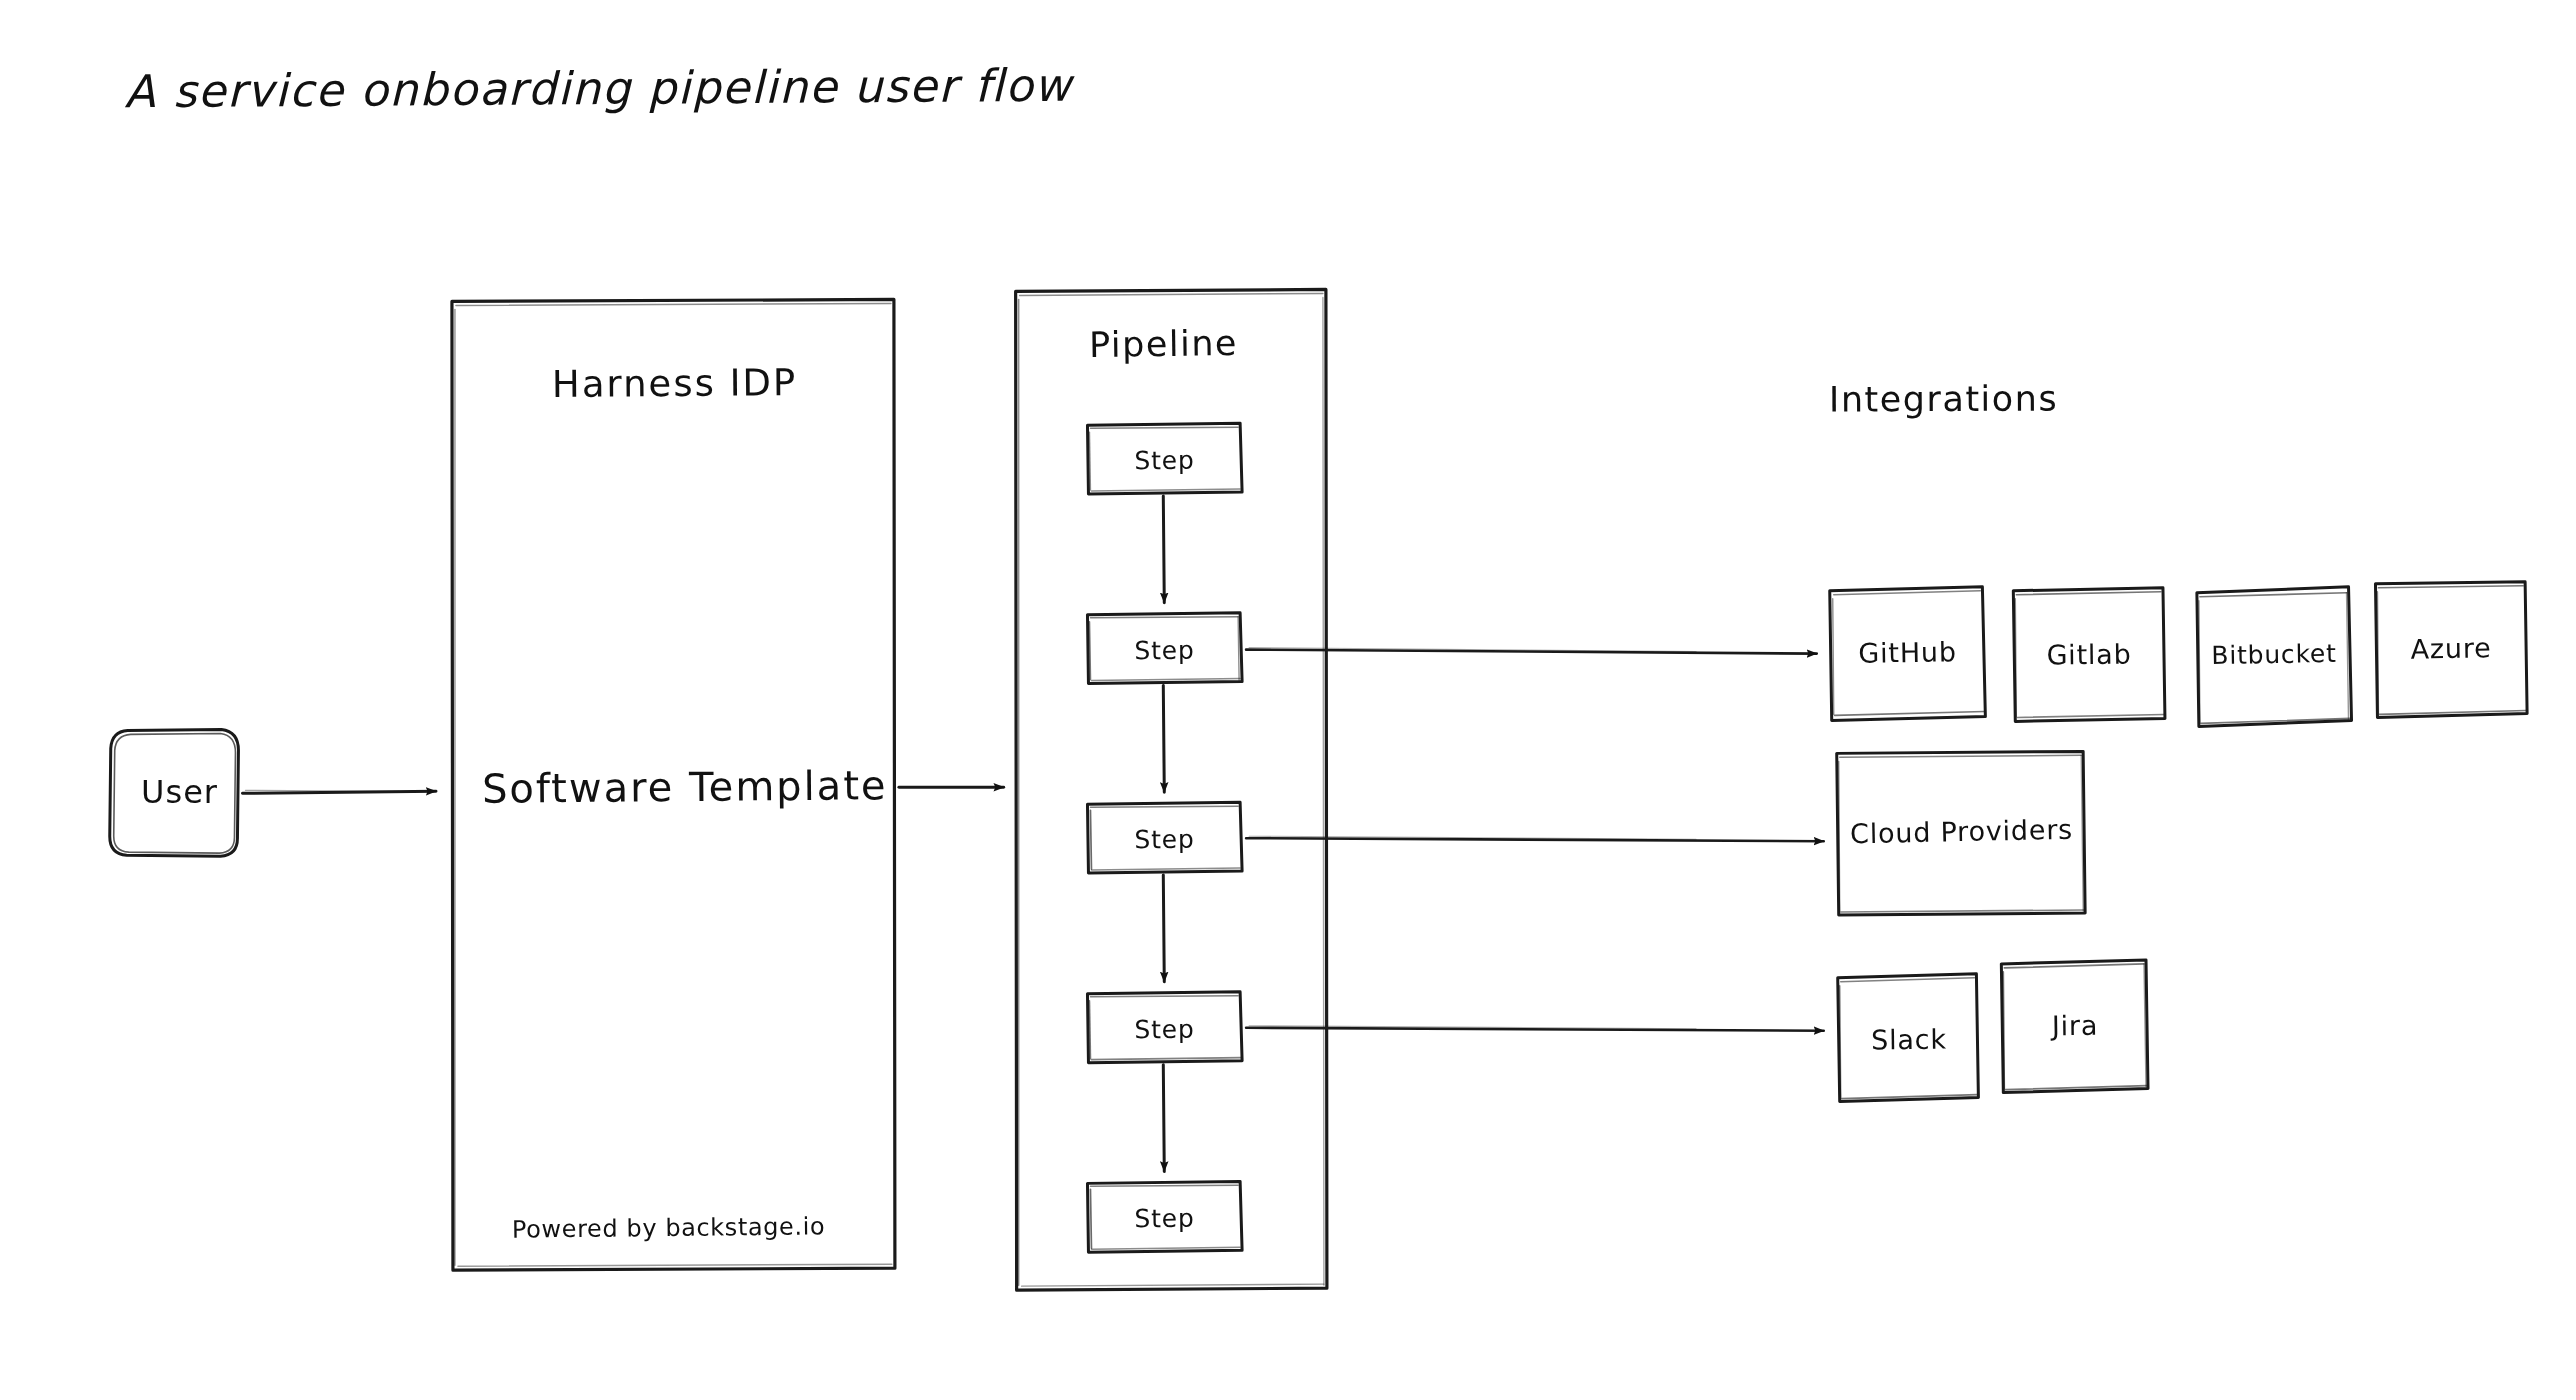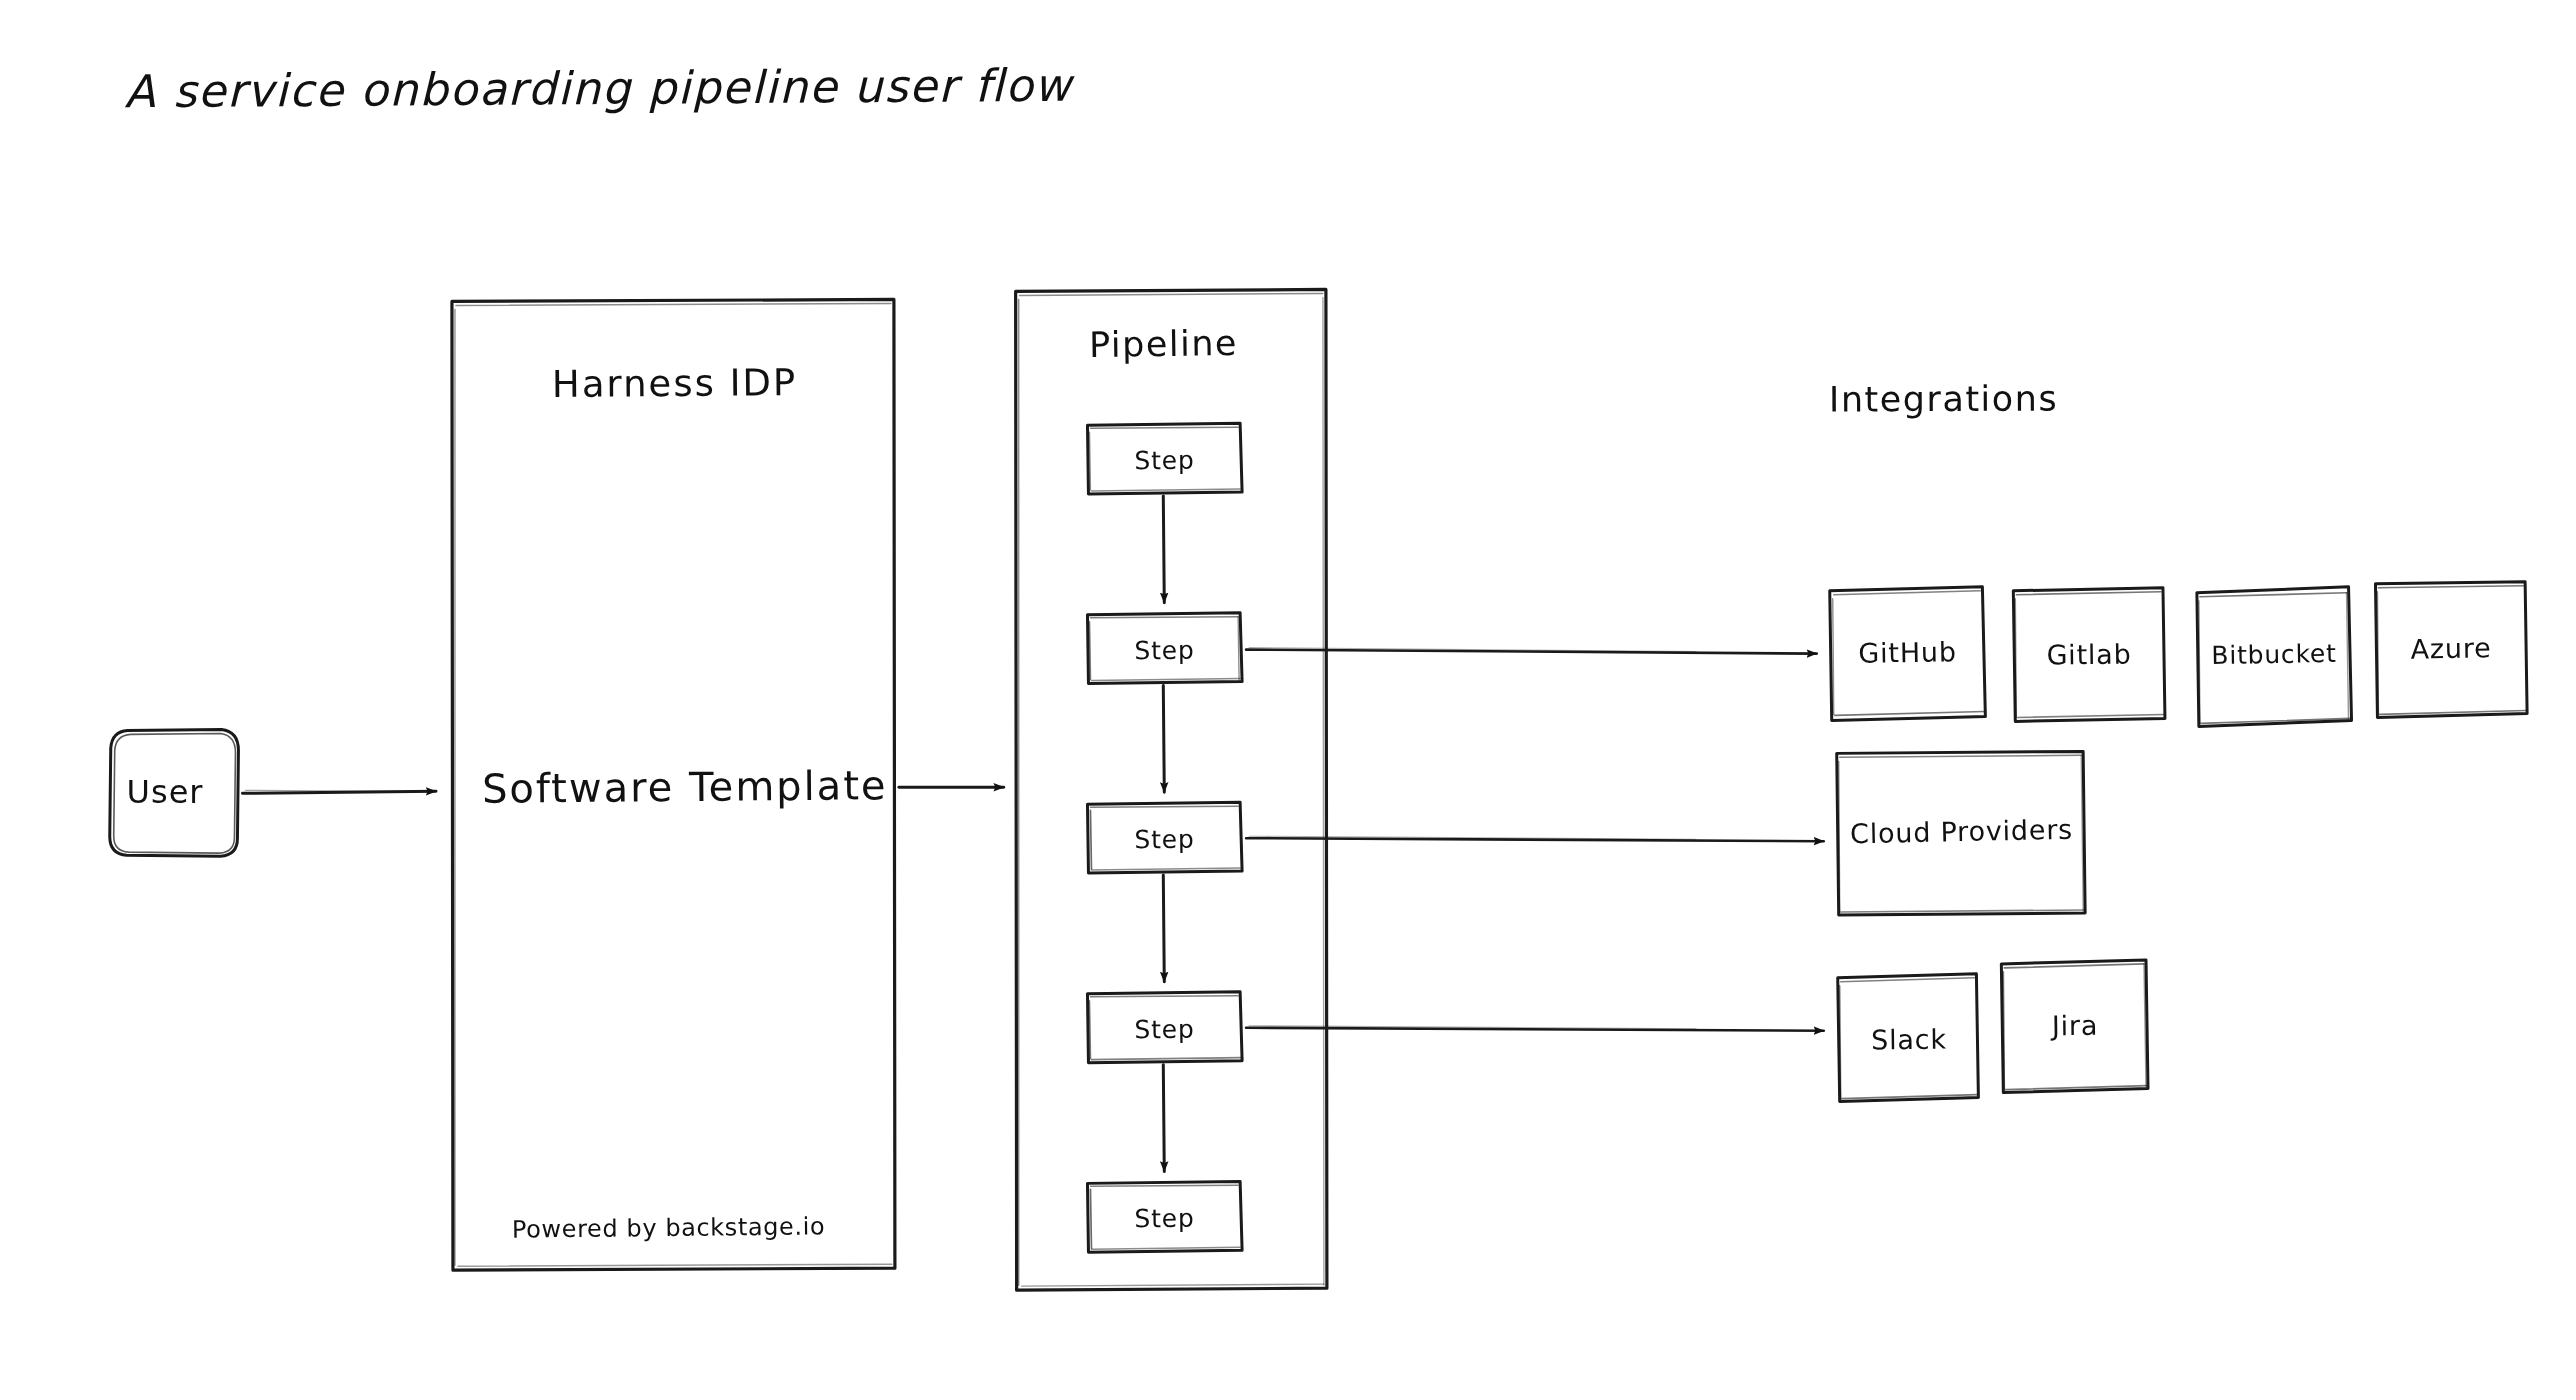--- a/index.html
+++ b/index.html
@@ -254,21 +254,21 @@
       <path d="M2008,974 L2009,1091" stroke-width="1.6" opacity="0.6"></path>
       <path d="M2010,1092 L2152,1088" stroke-width="1.8" opacity="0.6"></path>
       <path d="M2149,966 L2151,1089" stroke-width="1.4" opacity="0.45"></path>
     </g>
 
   </g>
 </svg>
 
 <div class="txt" id="title">A service onboarding pipeline user flow</div>
 
-<div class="node-label user-label" style="left:112px; top:773px; width:106px;">User</div>
+<div class="node-label user-label" style="left:112px; top:773px; width:106px;text-align:right;">User</div>
 
 <div class="txt" id="idp-title">Harness IDP</div>
 <div class="txt" id="software-template">Software Template</div>
 <div class="txt" id="powered-by">Powered by backstage.io</div>
 
 <div class="txt" id="pipeline-title">Pipeline</div>
 
 <div class="node-label step-label" style="left:1087px; top:446px; width:155px; transform:rotate(-0.6deg);">Step</div>
 <div class="node-label step-label" style="left:1087px; top:636px; width:155px; transform:rotate(-0.6deg);">Step</div>
 <div class="node-label step-label" style="left:1087px; top:825px; width:155px; transform:rotate(-0.6deg);">Step</div>

